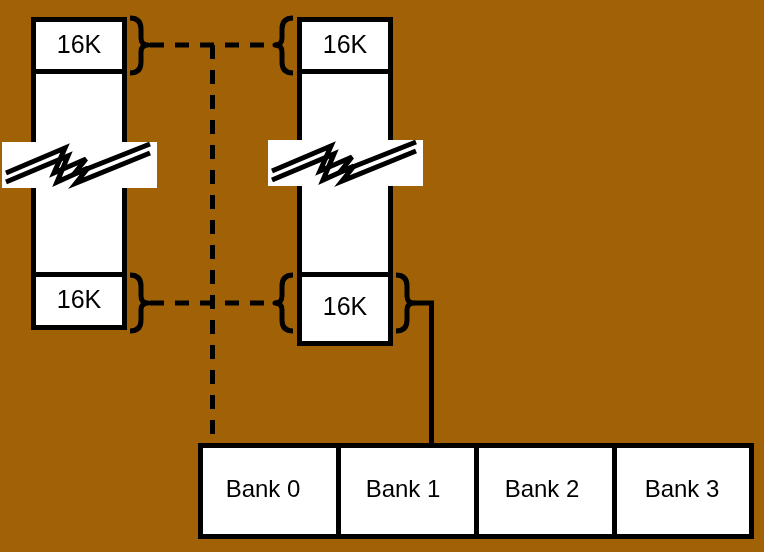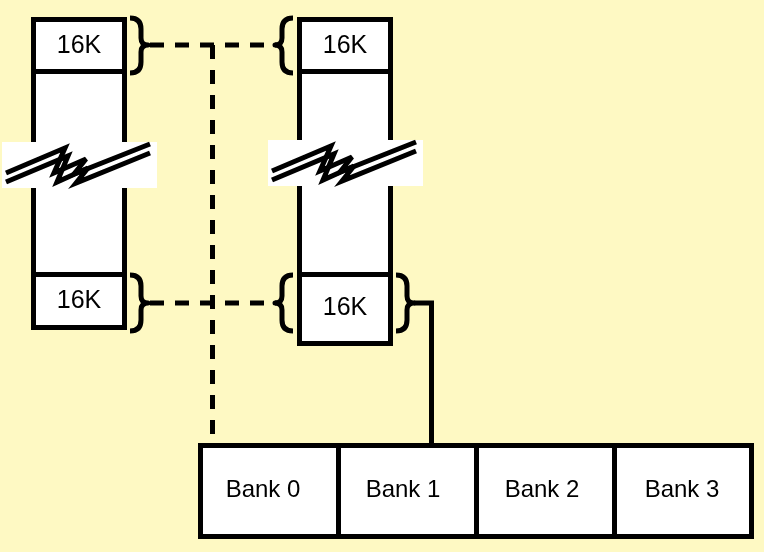--- a/index.html
+++ b/index.html
@@ -10,21 +10,21 @@
   body {
     width: 764px;
     height: 552px;
     font-family: "Liberation Sans", sans-serif;
     overflow: hidden;
   }
   #diagram-root {
     position: relative;
     width: 764px;
     height: 552px;
-    background: #fef9c3;
+    background: #a16207;
   }
   svg#memory-diagram {
     display: block;
     width: 764px;
     height: 552px;
   }
   .box-outline {
     fill: #ffffff;
     stroke: #000000;
     stroke-width: 5;

